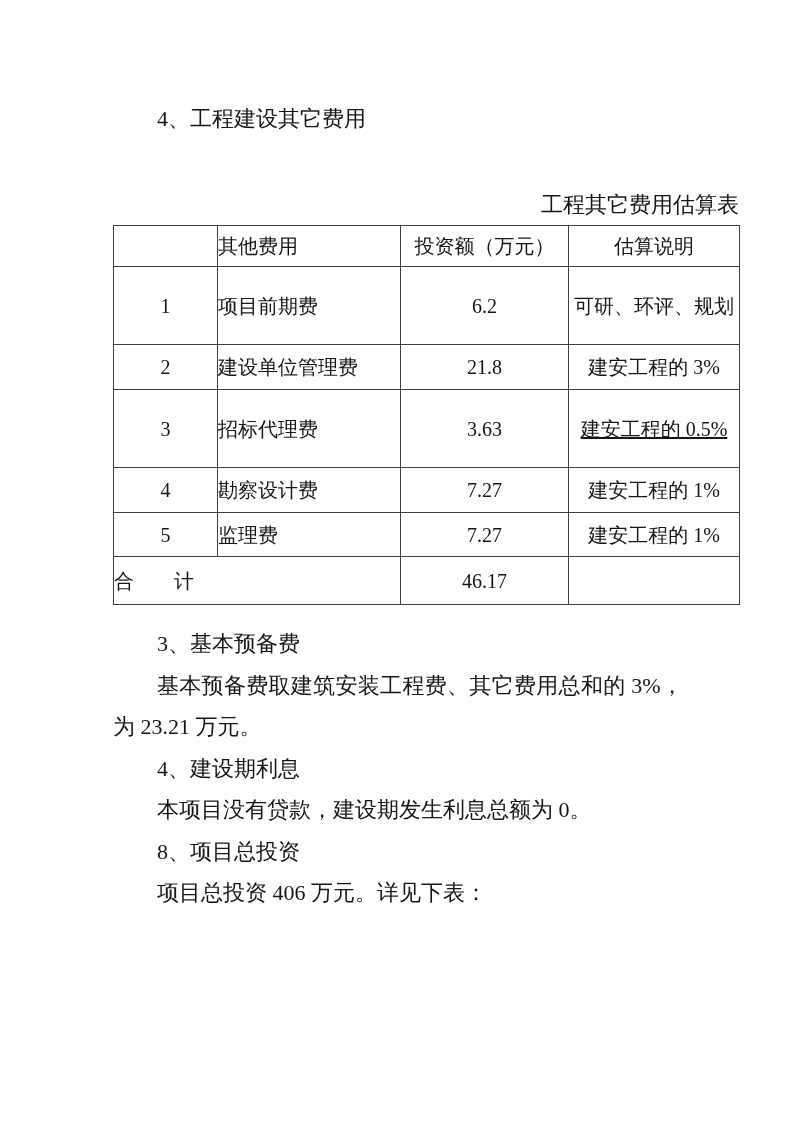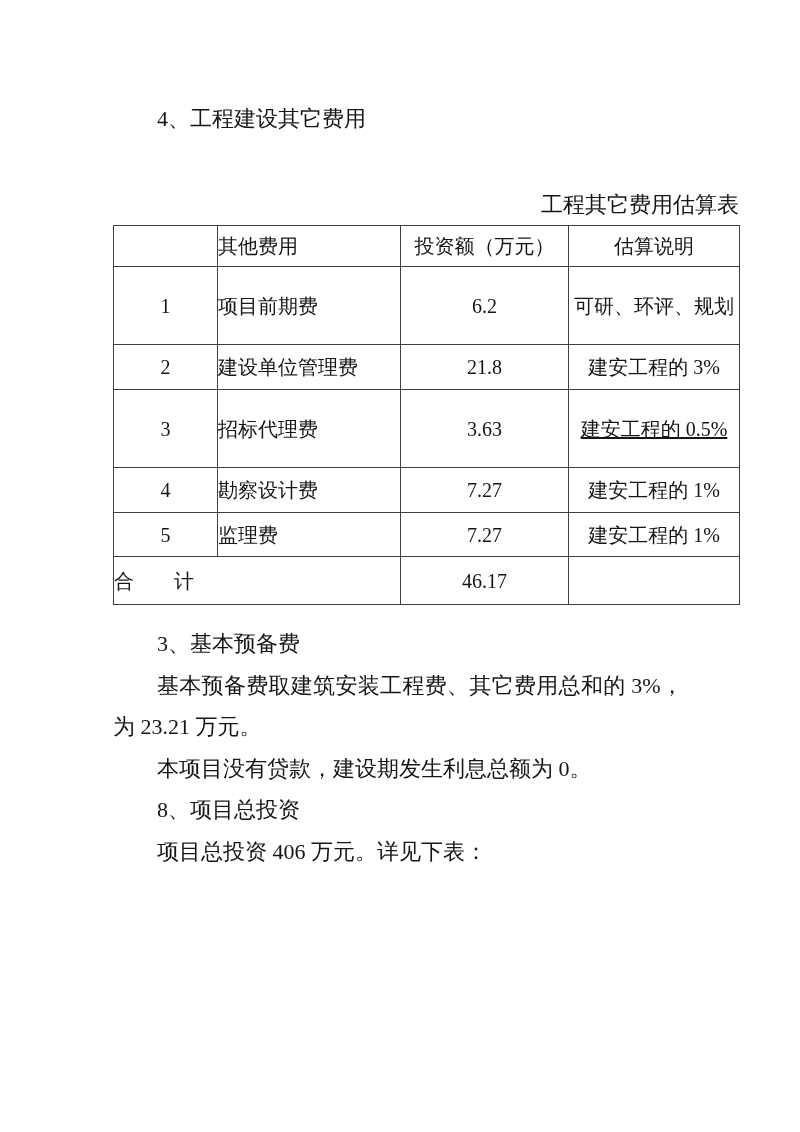--- a/index.html
+++ b/index.html
@@ -130,19 +130,20 @@
           <td colspan="2" class="total-label">合　　计</td>
           <td class="c-amt">46.17</td>
           <td class="c-note"></td>
         </tr>
       </tbody>
     </table>
 
     <div class="after">
       <p class="para indent">3、基本预备费</p>
       <p class="para indent">基本预备费取建筑安装工程费、其它费用总和的 3%，为 23.21 万元。</p>
+      <p class="para indent">4、建设期利息</p>
       <p class="para indent">本项目没有贷款，建设期发生利息总额为 0。</p>
       <p class="para indent">8、项目总投资</p>
       <p class="para indent">项目总投资 406 万元。详见下表：</p>
     </div>
 
   </div>
 </div>
 
 </body></html>

